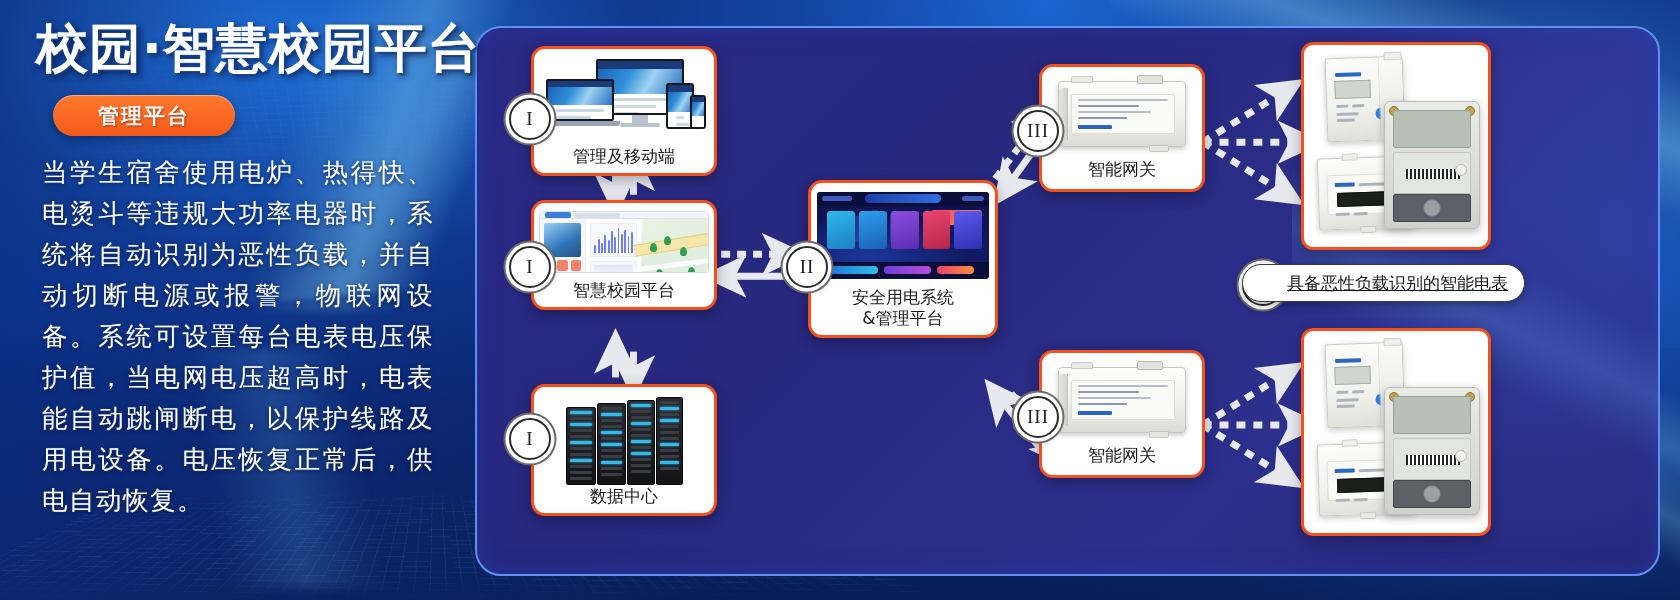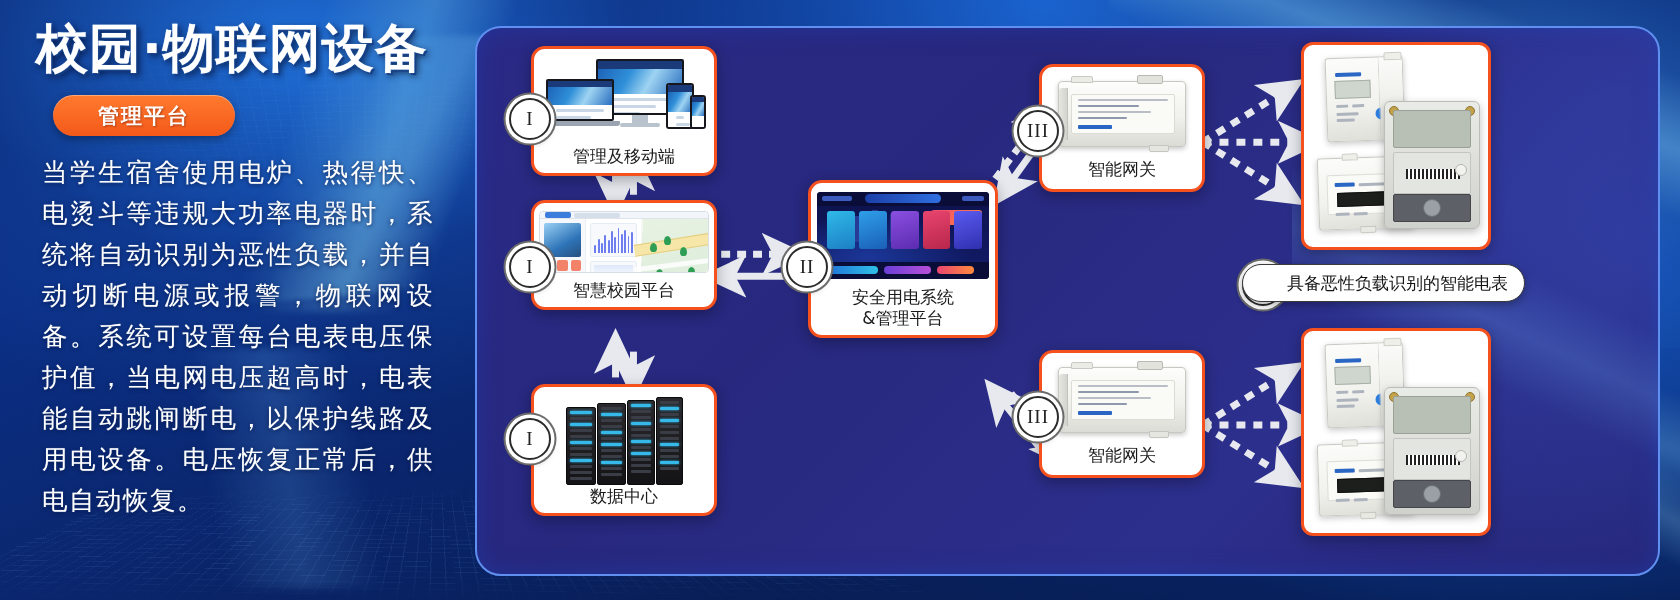--- a/index.html
+++ b/index.html
@@ -269,21 +269,21 @@
   <div class="swoosh sw1"></div>
   <div class="swoosh sw2"></div>
   <div class="swoosh sw3"></div>
   <div class="swoosh sw4"></div>
   <div class="swoosh sw5"></div>
   <div class="swoosh sw6"></div>
   <div class="glow-tr"></div>
 </div>
 
 <div id="left">
-  <div class="title">校园·物联网设备</div>
+  <div class="title">校园·智慧校园平台</div>
   <div class="pill-overview">
     <span>管理平台</span>
   </div>
   <div class="body-text">当学生宿舍使用电炉、热得快、电烫斗等违规大功率电器时，系统将自动识别为恶性负载，并自动切断电源或报警，物联网设备。系统可设置每台电表电压保护值，当电网电压超高时，电表能自动跳闸断电，以保护线路及用电设备。电压恢复正常后，供电自动恢复。</div>
 </div>
 
 <div id="panel">
 
   <svg class="arrows" viewBox="0 0 1185 550" preserveAspectRatio="none">
     <defs>
@@ -642,18 +642,18 @@
       <span class="screw" style="right:4px; top:4px;"></span>
       <div class="top" style="height:38px;"></div>
       <div class="mid" style="top:50px; height:42px;">
           <div class="bar" style="left:12px; top:16px; width:54px; height:10px;"></div>
         </div>
       <span class="knob" style="top:62px;"></span>
       <div class="bot" style="height:28px;"></div>
     </div>
   </div>
 
-  <div class="pill-iv" style="left:765px; top:236px;">
+  <div class="pill-iv" style="left:765px; top:236px;text-decoration:underline;">
     <span>具备恶性负载识别的智能电表</span>
   </div>
   <div class="badge" style="left:765px; top:236px;">IV</div>
 
 </div>
 
 </body></html>

